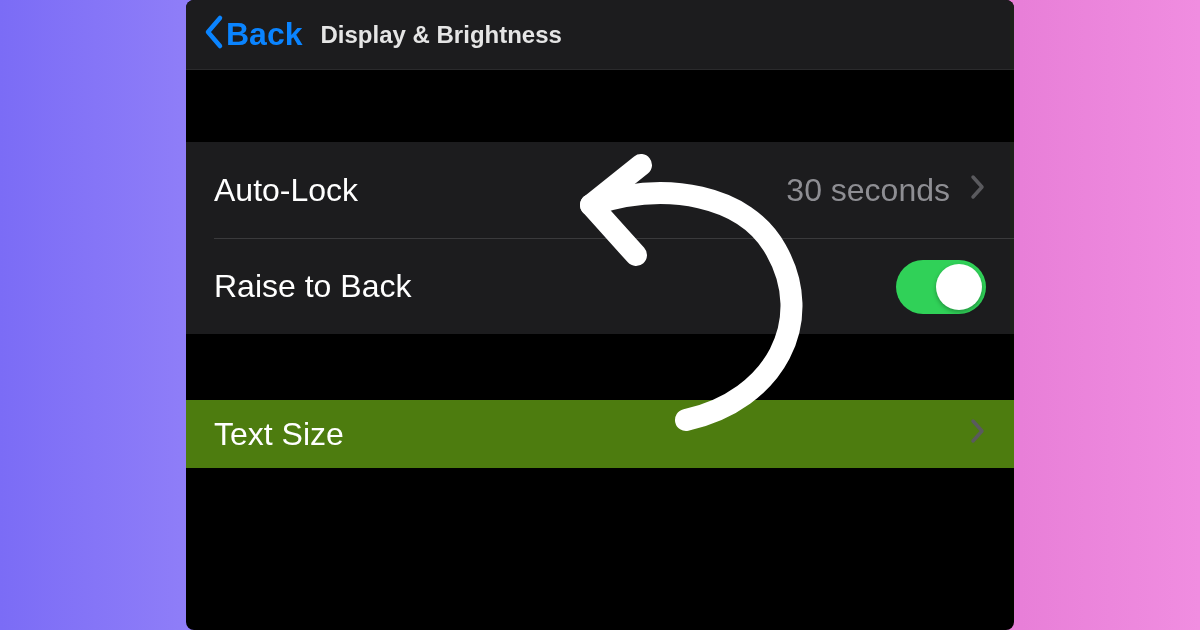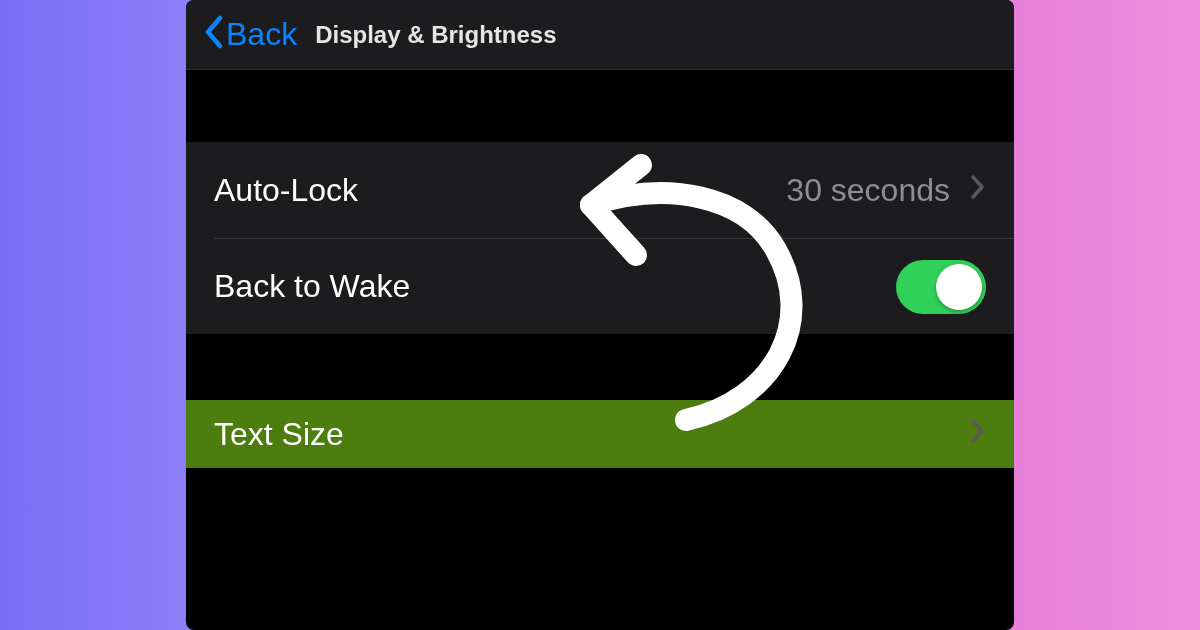--- a/index.html
+++ b/index.html
@@ -45,21 +45,21 @@
     .back-chevron {
       color: #0a84ff;
       font-size: 40px;
       font-weight: 400;
       line-height: 1;
       margin-right: 2px;
     }
     .back-text {
       color: #0a84ff;
       font-size: 32px;
-      font-weight: 400;
+      font-weight: 700;
     }
     .page-title {
       color: #e5e5e5;
       font-size: 24px;
       font-weight: 600;
     }
     .black-gap {
       background: #000;
       height: 72px;
     }
@@ -163,21 +163,21 @@
       <div class="row-right">
         <span class="row-value">30 seconds</span>
         <span class="chevron-right">
           <svg width="16" height="26" viewBox="0 0 16 26" fill="none">
             <path d="M3 3 L12 13 L3 23" stroke="#5a5a5e" stroke-width="3.5" stroke-linecap="round" stroke-linejoin="round"></path>
           </svg>
         </span>
       </div>
     </div>
     <div class="settings-row">
-      <span class="row-label">Back to Wake</span>
+      <span class="row-label">Raise to Back</span>
       <div class="toggle">
         <div class="toggle-knob"></div>
       </div>
     </div>
   </div>
 
   <div class="black-gap-mid"></div>
 
   <div class="text-size-row">
     <span class="row-label">Text Size</span>

